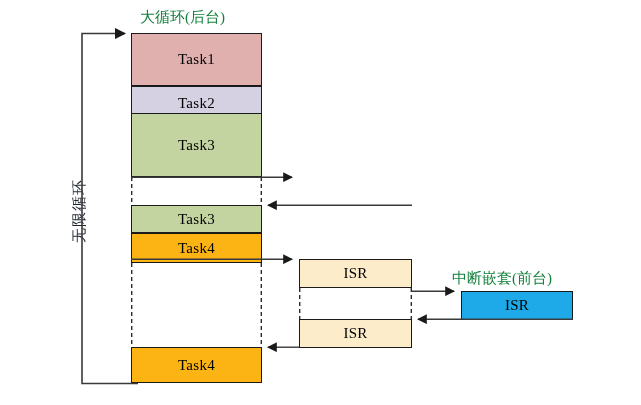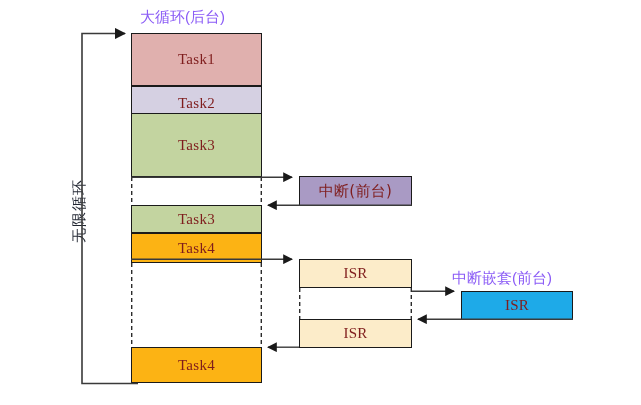--- a/index.html
+++ b/index.html
@@ -17,34 +17,34 @@
     background: #ffffff;
     overflow: hidden;
   }
   .box {
     position: absolute;
     box-sizing: border-box;
     border: 1.4px solid #1a1a1a;
     display: flex;
     align-items: center;
     justify-content: center;
-    color: #7f1d1d;
+    color: #000000;
     font-size: 15px;
     letter-spacing: 0.3px;
     white-space: nowrap;
   }
   .box-cn {
     font-family: "DejaVu Sans", "Liberation Sans", sans-serif;
     font-size: 15px;
   }
   .label {
     position: absolute;
-    color: #8b5cf6;
+    color: #15803d;
     white-space: nowrap;
-    font-family: Liberation Sans, sans-serif;
+    font-family: Liberation Serif, serif;
     font-size: 15px;
   }
   .loop-label {
     position: absolute;
     font-family: "DejaVu Sans", "Liberation Sans", sans-serif;
     font-size: 15px;
     color: #1f2430;
     transform: rotate(-90deg);
     transform-origin: 0 0;
     white-space: nowrap;
@@ -82,23 +82,20 @@
   <div class="box" id="box-task3b" style="left:131px; top:205px; width:131px; height:28px; background:#c3d4a0;">
     <span>Task3</span>
   </div>
   <div class="box" id="box-task4a" style="left:131px; top:233px; width:131px; height:30px; background:#fcb314;">
     <span>Task4</span>
   </div>
   <div class="box" id="box-task4b" style="left:131px; top:347px; width:131px; height:36px; background:#fcb314;">
     <span>Task4</span>
   </div>
 
-  <div class="box box-cn" id="box-interrupt" style="left:299px; top:176px; width:113px; height:30px; background:#a99ac4;">
-    <span>中断(前台)</span>
-  </div>
   <div class="box" id="box-isr-top" style="left:299px; top:259px; width:113px; height:29px; background:#fcecc9;">
     <span>ISR</span>
   </div>
   <div class="box" id="box-isr-bottom" style="left:299px; top:319px; width:113px; height:29px; background:#fcecc9;">
     <span>ISR</span>
   </div>
   <div class="box" id="box-isr-nested" style="left:461px; top:291px; width:112px; height:29px; background:#1eaae8;">
     <span>ISR</span>
   </div>
 

